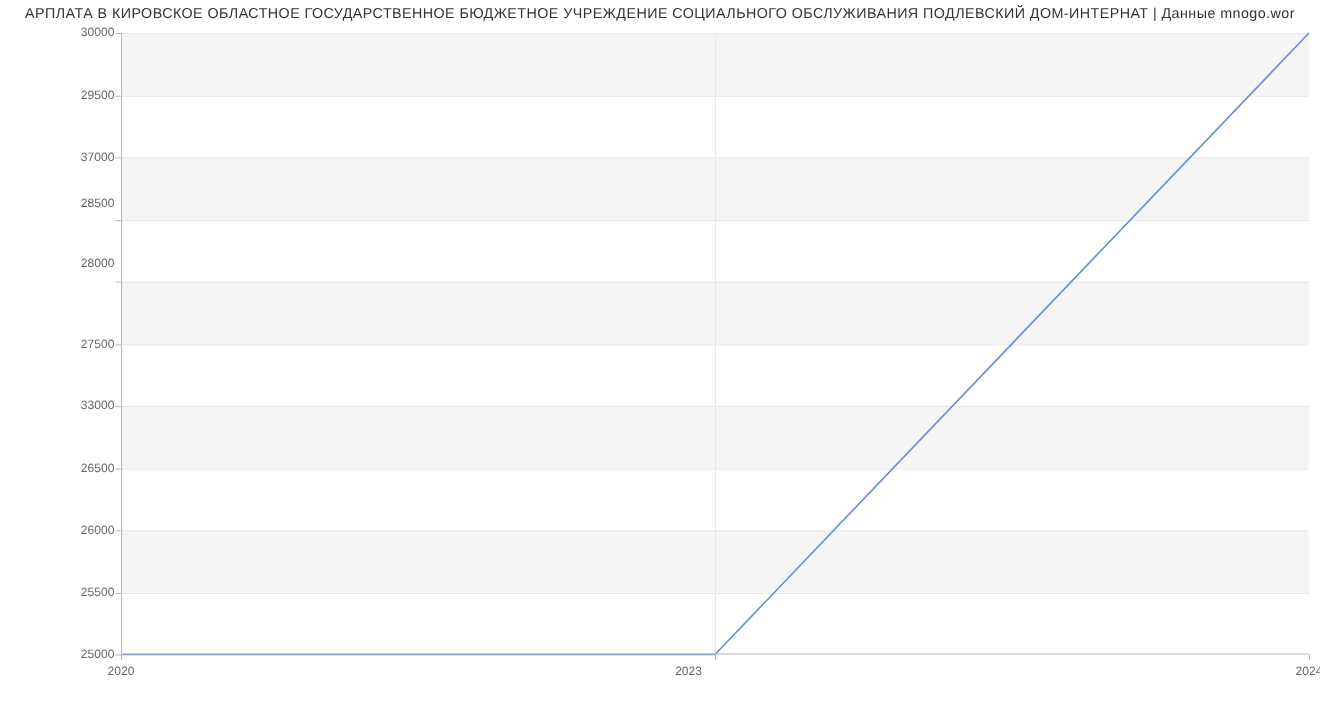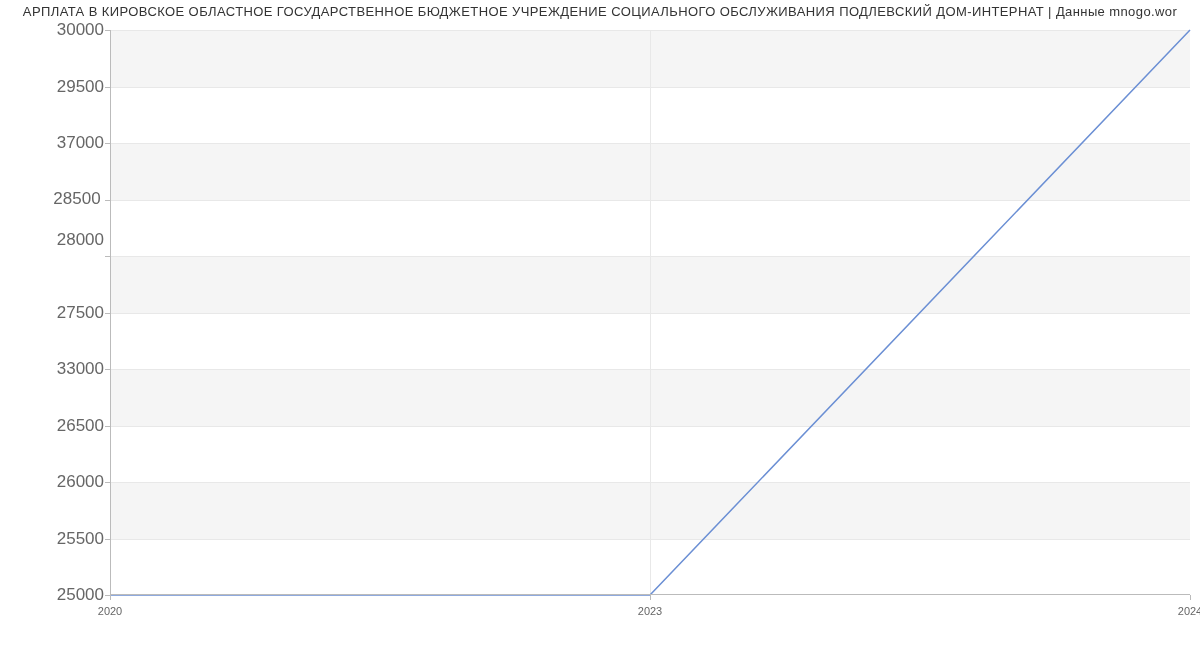--- a/index.html
+++ b/index.html
@@ -61,21 +61,21 @@
     position: absolute;
     top: 0; bottom: 0;
     width: 0;
     border-left: 1px solid #e8e8e8;
   }
   .y-tick {
     position: absolute;
     left: -60px;
     width: 54px;
     text-align: right;
-    font-size: 17px;
+    font-size: 11px;
     color: #666;
     transform: translateY(-50%);
   }
   .y-tick-mark {
     position: absolute;
     left: -5px;
     width: 5px;
     height: 0;
     border-top: 1px solid #bbb;
   }
@@ -144,28 +144,28 @@
       <div class="y-tick" style="top: 452px;">26000</div>
       <div class="y-tick-mark" style="top: 395.5px;"></div>
       <div class="y-tick" style="top: 395.5px;">26500</div>
       <div class="y-tick-mark" style="top: 339px;"></div>
       <div class="y-tick" style="top: 339px;">33000</div>
       <div class="y-tick-mark" style="top: 282.5px;"></div>
       <div class="y-tick" style="top: 282.5px;">27500</div>
       <div class="y-tick-mark" style="top: 226px;"></div>
       <div class="y-tick" style="top: 210px;">28000</div>
       <div class="y-tick-mark" style="top: 169.5px;"></div>
-      <div class="y-tick" style="top: 169px; text-align: center;">28500</div>
+      <div class="y-tick" style="top: 155px;">28500</div>
       <div class="y-tick-mark" style="top: 113px;"></div>
       <div class="y-tick" style="top: 113px;">37000</div>
       <div class="y-tick-mark" style="top: 56.5px;"></div>
       <div class="y-tick" style="top: 56.5px;">29500</div>
       <div class="y-tick-mark" style="top: 0px;"></div>
       <div class="y-tick" style="top: 0px;">30000</div>
       <div class="x-tick-mark" style="left: 0px;"></div>
       <div class="x-tick" style="left: 0px;">2020</div>
       <div class="x-tick-mark" style="left: 540px;"></div>
-      <div class="x-tick" style="left: 540px;">2023</div>
+      <div class="x-tick" style="left: 516px;">2023</div>
       <div class="x-tick-mark" style="left: 1080px;"></div>
       <div class="x-tick" style="left: 1080px;">2024</div>
     </div>
 
 </div>
 
 </body></html>

